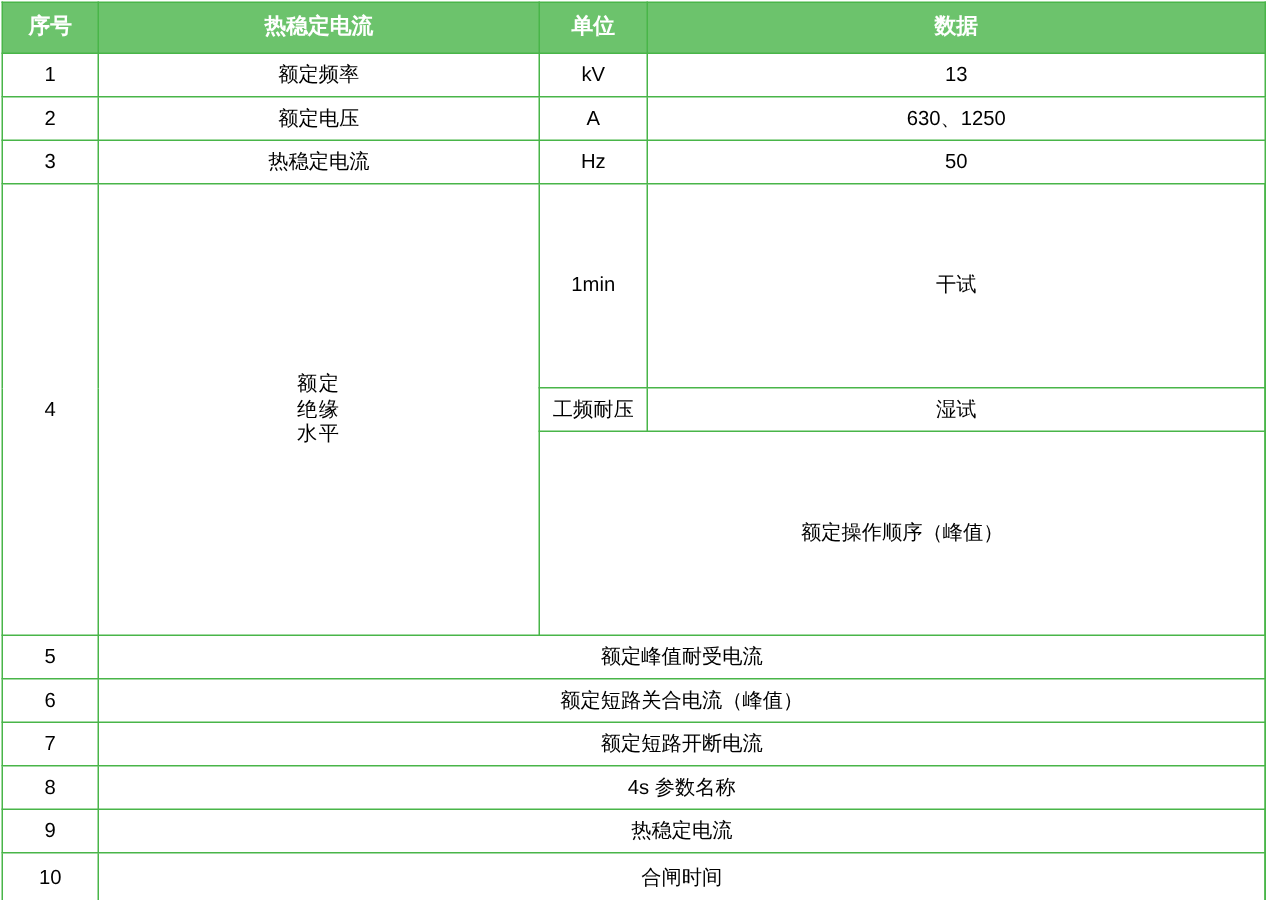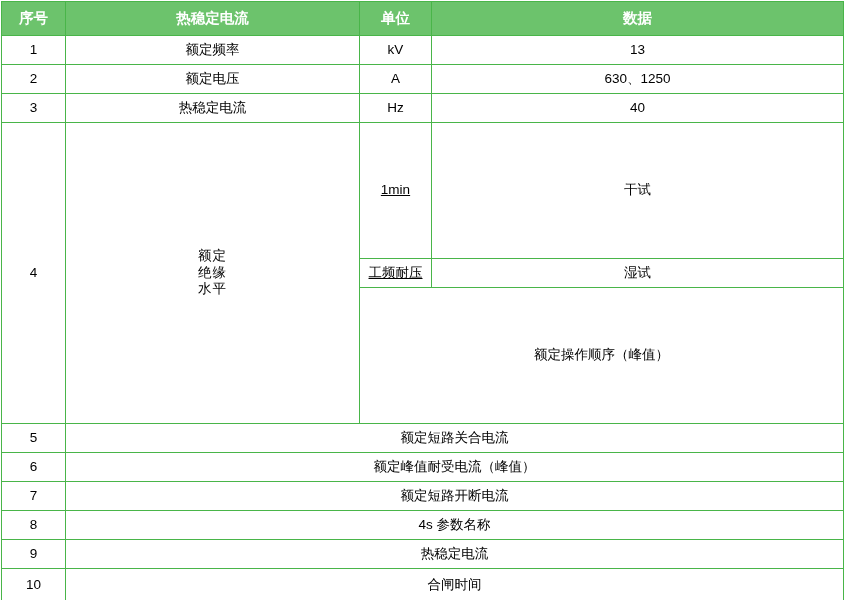--- a/index.html
+++ b/index.html
@@ -35,21 +35,21 @@
     color: #ffffff;
     font-weight: bold;
     font-size: 14.5px;
     height: 34px;
   }
   .col-no     { width: 64px; }
   .col-name   { width: 294px; }
   .col-unit   { width: 72px; }
   .col-data   { width: 412px; }
   .sub-a { width: 60px; }
-  .sub-b { width: 160px; text-decoration: underline; }
+  .sub-b { width: 160px; }
   .sub-c { width: 74px; }
   .vert-label {
     font-size: 13.5px;
     line-height: 1.35;
     letter-spacing: 1px;
   }
   .nowrap { white-space: nowrap; }
 </style>
 </head>
 <body>
@@ -82,21 +82,21 @@
       <td>2</td>
       <td>额定电压</td>
       <td>A</td>
       <td>630、1250</td>
     </tr>
 
     <tr>
       <td>3</td>
       <td>热稳定电流</td>
       <td>Hz</td>
-      <td>40</td>
+      <td>50</td>
     </tr>
 
     <tr>
       <td rowspan="3">4</td>
       <td rowspan="3" class="sub-a vert-label">
         <div>额定</div>
         <div>绝缘</div>
         <div>水平</div>
       </td>
       <td class="sub-b">1min</td>
@@ -109,30 +109,30 @@
       <td class="sub-c">湿试</td>
       <td>34</td>
     </tr>
     <tr>
       <td colspan="2">额定操作顺序（峰值）</td>
       <td>相间、对地 75/ 断口 85</td>
     </tr>
 
     <tr>
       <td>5</td>
-      <td colspan="3">额定短路关合电流</td>
+      <td colspan="3">额定峰值耐受电流</td>
       <td>kA</td>
       <td style="border:none;padding:0">
         
       </td>
     </tr>
 
     <tr>
       <td>6</td>
-      <td colspan="3">额定峰值耐受电流（峰值）</td>
+      <td colspan="3">额定短路关合电流（峰值）</td>
       <td>kA</td>
       <td style="border:none;padding:0">
         
       </td>
     </tr>
 
     <tr>
       <td>7</td>
       <td colspan="3">额定短路开断电流</td>
       <td>kA</td>

